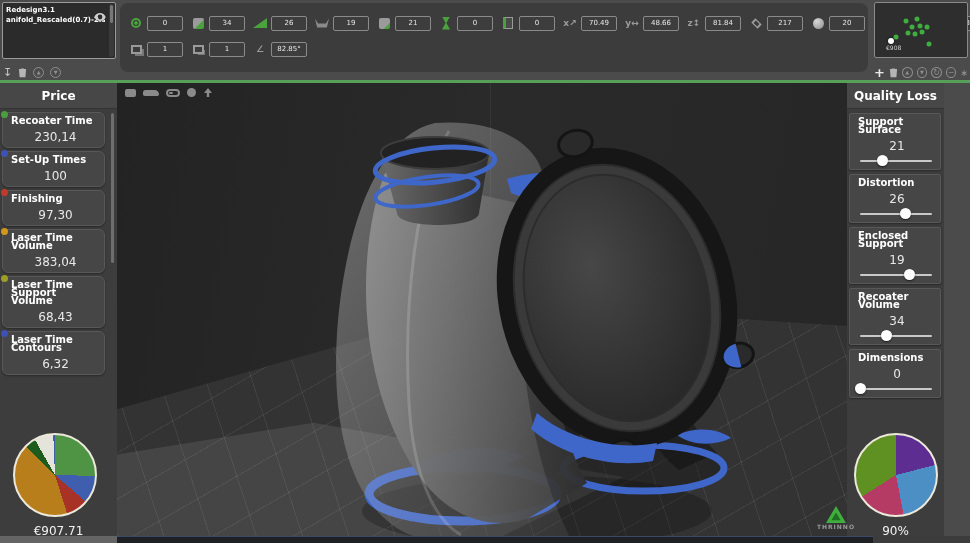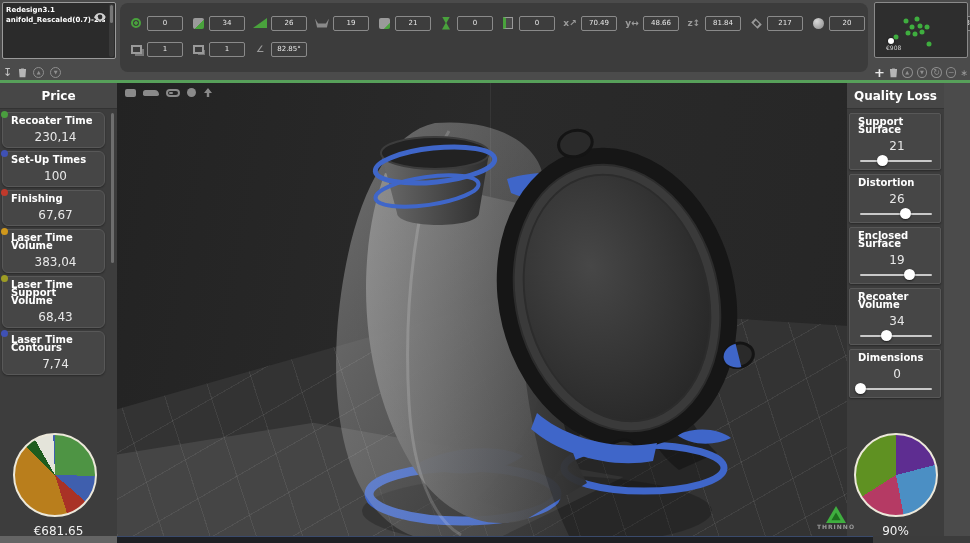--- a/index.html
+++ b/index.html
@@ -266,41 +266,41 @@
             <div class="card-value">230,14</div>
           </div>
         <div class="card">
             <span class="dot" style="background: rgb(63, 81, 181);"></span>
             <div class="card-label">Set-Up Times</div>
             <div class="card-value">100</div>
           </div>
         <div class="card">
             <span class="dot" style="background: rgb(192, 57, 43);"></span>
             <div class="card-label">Finishing</div>
-            <div class="card-value">67,67</div>
+            <div class="card-value">97,30</div>
           </div>
         <div class="card">
             <span class="dot" style="background: rgb(208, 152, 28);"></span>
             <div class="card-label">Laser Time Volume</div>
             <div class="card-value">383,04</div>
           </div>
         <div class="card">
             <span class="dot" style="background: rgb(158, 157, 36);"></span>
             <div class="card-label">Laser Time Support Volume</div>
             <div class="card-value">68,43</div>
           </div>
         <div class="card">
             <span class="dot" style="background: rgb(63, 81, 181);"></span>
             <div class="card-label">Laser Time Contours</div>
-            <div class="card-value">7,74</div>
+            <div class="card-value">6,32</div>
           </div>
       </div>
       <div class="panel-scroll"></div>
       <div class="pie" style="left: 13px; top: 350px; background: conic-gradient(rgb(78, 148, 68) 0deg, rgb(78, 148, 68) 91.2741deg, rgb(63, 95, 174) 91.2741deg, rgb(63, 95, 174) 130.934deg, rgb(169, 50, 38) 130.934deg, rgb(169, 50, 38) 162.575deg, rgb(185, 126, 28) 162.575deg, rgb(185, 126, 28) 314.49deg, rgb(30, 92, 30) 314.49deg, rgb(30, 92, 30) 330.354deg, rgb(228, 228, 218) 330.354deg, rgb(228, 228, 218) 357.493deg, rgb(63, 95, 174) 357.493deg, rgb(63, 95, 174) 360deg);"></div>
-      <div class="pie-total" style="top:441px;">€681.65</div>
+      <div class="pie-total" style="top:441px;">€907.71</div>
     </div>
 
     <div class="viewport">
       <div class="vp-tools">
         <span class="vpi vpi-box"></span>
         <span class="vpi vpi-car"></span>
         <span class="vpi vpi-toggle"></span>
         <span class="vpi vpi-person"></span>
         <span class="vpi vpi-pin"></span>
       </div>
@@ -365,21 +365,21 @@
 
     <div class="side-panel quality-panel">
       <div class="panel-header">Quality Loss</div>
       <div id="quality-list">
         <div class="qcard"><span class="dot" style="background: rgb(123, 31, 162);"></span><div class="card-label">Support Surface</div><div class="card-value">21</div><div class="track">
               <span class="thumb" style="left: calc(31% - 5px);"></span>
             </div></div>
         <div class="qcard"><span class="dot" style="background: rgb(30, 136, 229);"></span><div class="card-label">Distortion</div><div class="card-value">26</div><div class="track">
               <span class="thumb" style="left: calc(62% - 5px);"></span>
             </div></div>
-        <div class="qcard"><span class="dot" style="background: rgb(173, 20, 87);"></span><div class="card-label">Enclosed Surface</div><div class="card-value">19</div><div class="track">
+        <div class="qcard"><span class="dot" style="background: rgb(173, 20, 87);"></span><div class="card-label">Enclosed Support</div><div class="card-value">19</div><div class="track">
               <span class="thumb" style="left: calc(68% - 5px);"></span>
             </div></div>
         <div class="qcard"><span class="dot" style="background: rgb(85, 139, 47);"></span><div class="card-label">Recoater Volume</div><div class="card-value">34</div><div class="track">
               <span class="thumb" style="left: calc(36% - 5px);"></span>
             </div></div>
         <div class="qcard"><span class="dot" style="background: rgb(57, 73, 171);"></span><div class="card-label">Dimensions</div><div class="card-value">0</div><div class="track">
               <span class="thumb" style="left: calc(0% - 5px);"></span>
             </div></div>
       </div>
       <div class="pie" style="left: 7px; top: 350px; background: conic-gradient(rgb(94, 45, 145) 0deg, rgb(94, 45, 145) 75.6deg, rgb(75, 143, 196) 75.6deg, rgb(75, 143, 196) 169.2deg, rgb(181, 58, 100) 169.2deg, rgb(181, 58, 100) 237.6deg, rgb(95, 145, 34) 237.6deg, rgb(95, 145, 34) 360deg);"></div>

